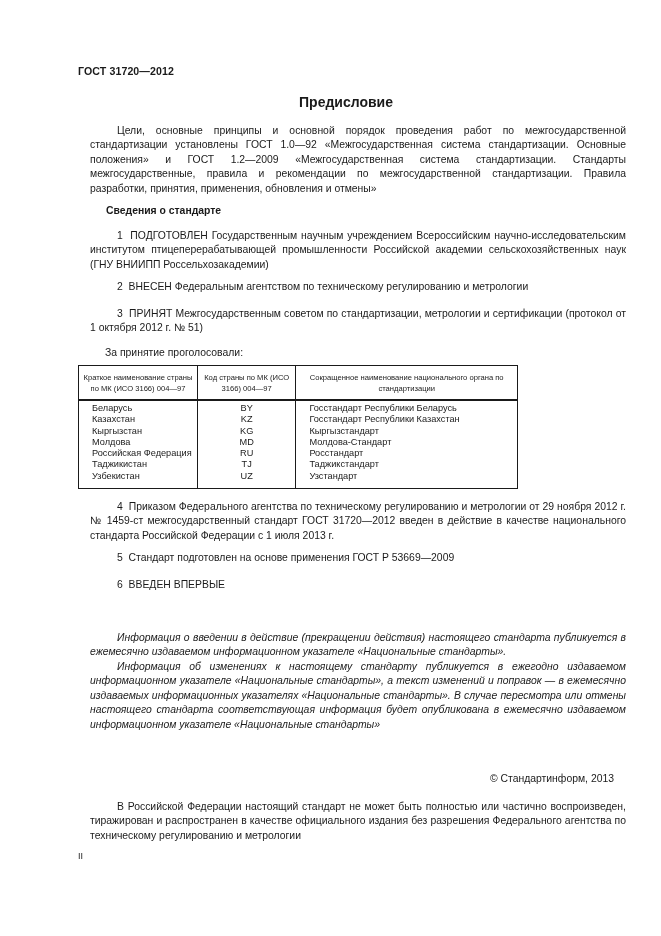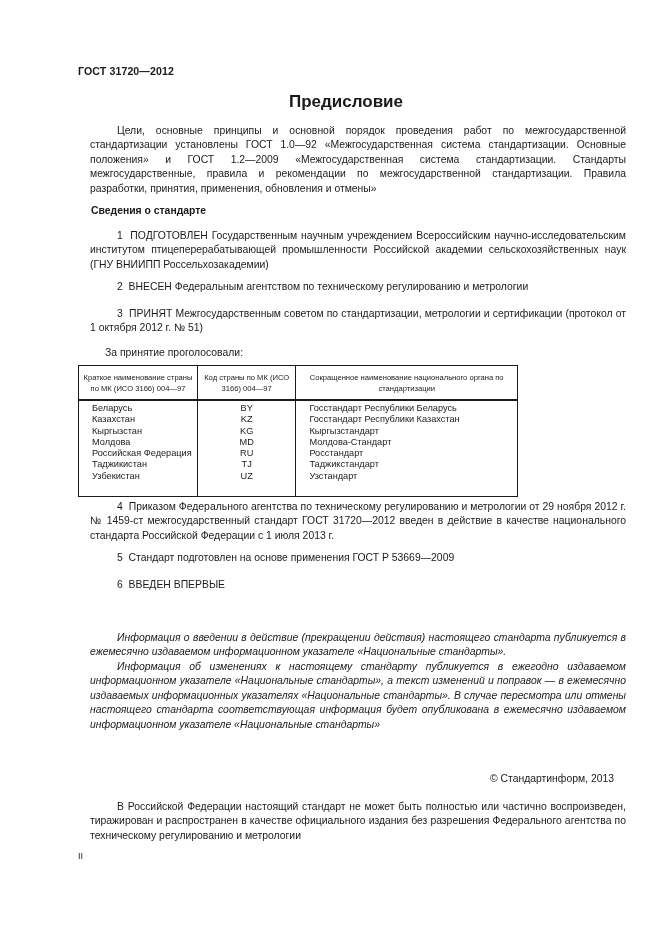--- a/index.html
+++ b/index.html
@@ -31,39 +31,39 @@
       font-size: 10.6px;
       letter-spacing: 0.1px;
     }
     .title {
       position: absolute;
       left: 0;
       top: 95px;
       width: 536px;
       text-align: center;
       font-weight: bold;
-      font-size: 17px;
+      font-size: 14px;
     }
     .para {
       position: absolute;
       left: 12px;
       width: 536px;
       text-align: justify;
       text-indent: 27px;
       margin: 0;
     }
     .para.ital {
       font-style: italic;
     }
     .para.noindent-last {
       text-align-last: left;
     }
     .section-head {
       position: absolute;
-      left: 13px;
+      left: 28px;
       top: 204px;
       font-weight: bold;
       text-align: center;
     }
     .voted-label {
       position: absolute;
       left: 27px;
       top: 346px;
     }
     table.members {
@@ -87,21 +87,21 @@
       vertical-align: middle;
     }
     table.members td {
       border-left: 1px solid #1a1a1a;
       border-right: 1px solid #1a1a1a;
       padding: 0 4px;
       vertical-align: top;
       height: 11.3px;
     }
     table.members tr.first td { padding-top: 2px; }
-    table.members tr.last td { border-bottom: 1px solid #1a1a1a; padding-bottom: 14px; margin-top: 27px; }
+    table.members tr.last td { border-bottom: 1px solid #1a1a1a; padding-bottom: 6px; margin-top: 27px; }
     .col1 { width: 137px; }
     .col2 { width: 125px; }
     .col3 { width: 274px; }
     td.c-name { padding-left: 13px !important; }
     td.c-code { text-align: center; }
     td.c-org { padding-left: 13px !important; }
     .copyright {
       position: absolute;
       right: 0;
       top: 772px;

